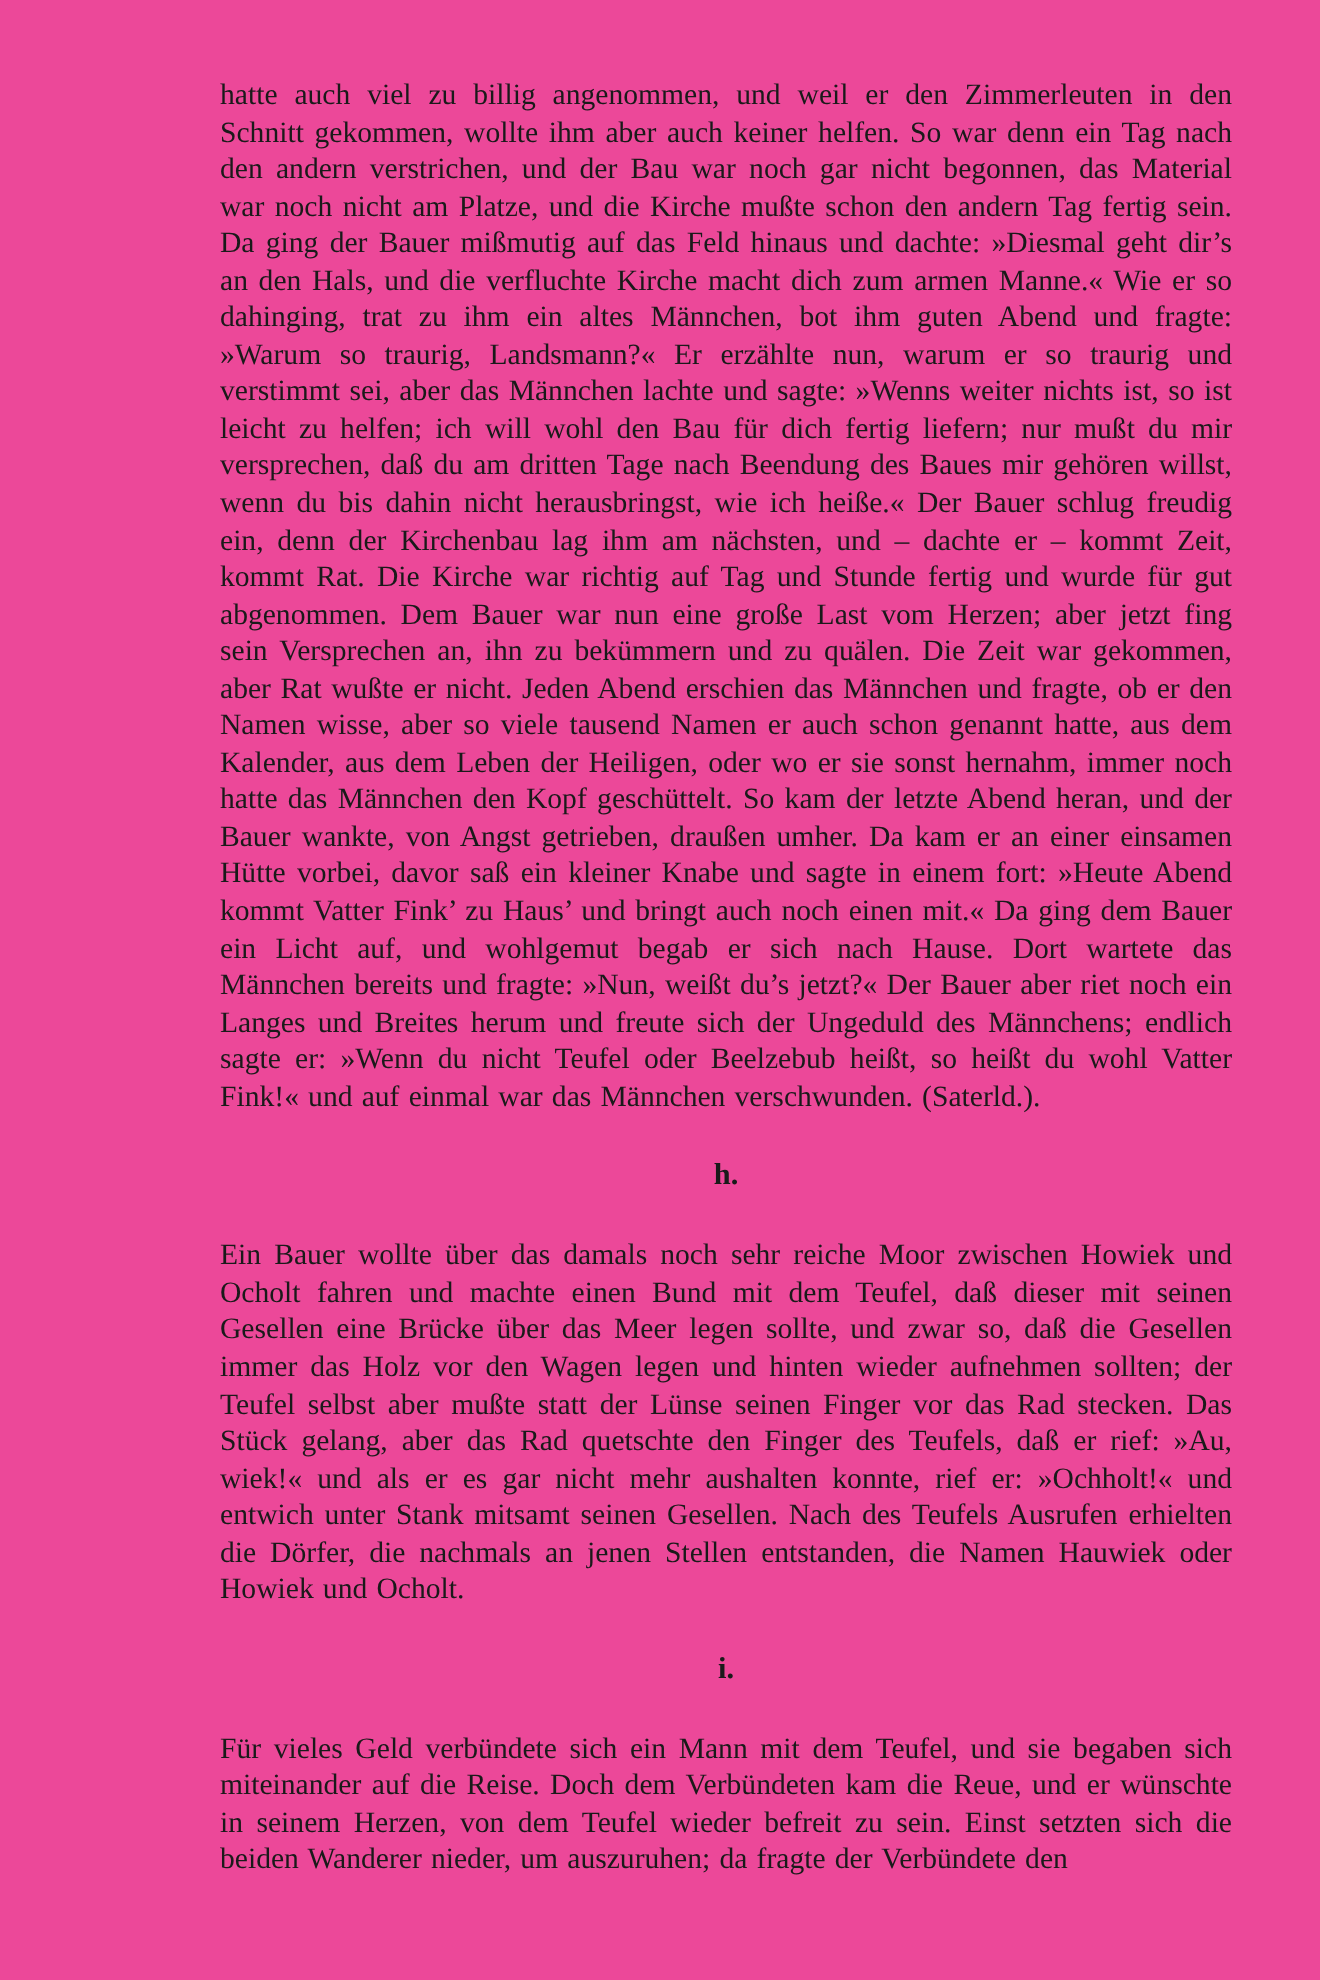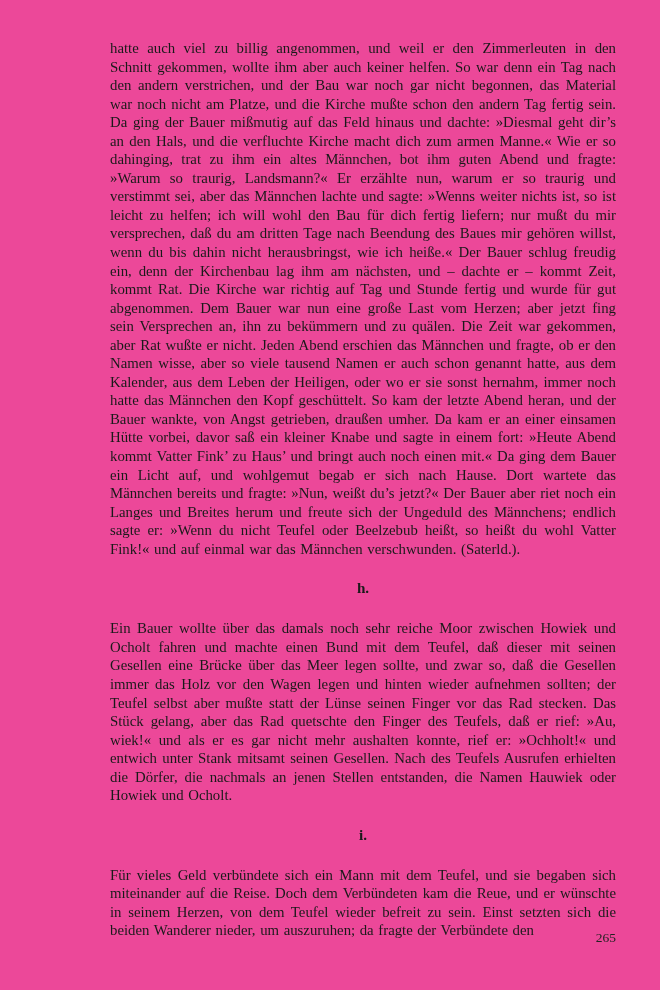--- a/index.html
+++ b/index.html
@@ -58,14 +58,13 @@
       <h2 class="section-heading">h.</h2>
       <p class="para">Ein Bauer wollte über das damals noch sehr reiche Moor zwischen Howiek und Ocholt fahren und machte einen Bund mit dem Teufel, daß dieser mit seinen Gesellen eine Brücke über das Meer legen sollte, und zwar so, daß die Gesellen immer das Holz vor den Wagen legen und hinten wieder aufnehmen sollten; der Teufel selbst aber mußte statt der Lünse seinen Finger vor das Rad stecken. Das Stück gelang, aber das Rad quetschte den Finger des Teufels, daß er rief: »Au, wiek!« und als er es gar nicht mehr aushalten konnte, rief er: »Ochholt!« und entwich unter Stank mitsamt seinen Gesellen. Nach des Teufels Ausrufen erhielten die Dörfer, die nachmals an jenen Stellen entstanden, die Namen Hauwiek oder Howiek und Ocholt.</p>
     </div>
 
     <div>
       <h2 class="section-heading">i.</h2>
       <p class="para">Für vieles Geld verbündete sich ein Mann mit dem Teufel, und sie begaben sich miteinander auf die Reise. Doch dem Verbündeten kam die Reue, und er wünschte in seinem Herzen, von dem Teufel wieder befreit zu sein. Einst setzten sich die beiden Wanderer nieder, um auszuruhen; da fragte der Verbündete den</p>
     </div>
   </div>
 
-  <div class="page-number">265</div>
 </div>
 
 </body></html>

